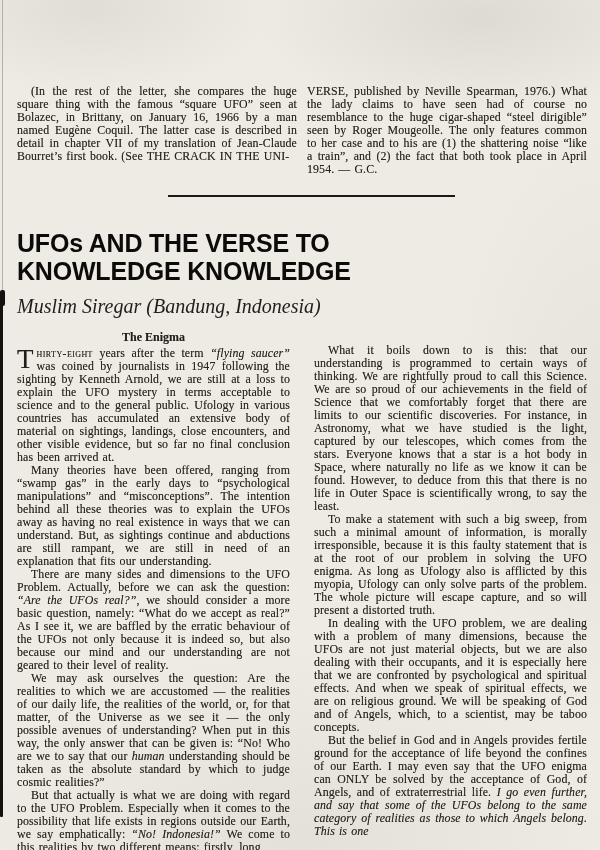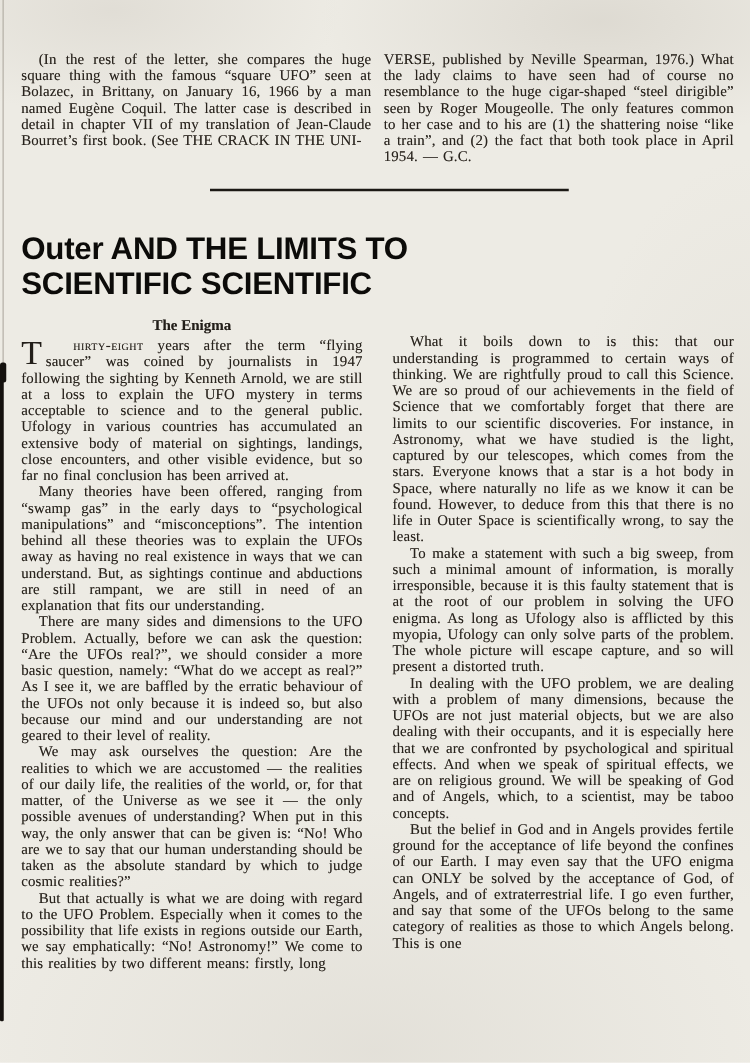--- a/index.html
+++ b/index.html
@@ -24,43 +24,43 @@
   .two-col{display:flex;gap:10px;}
   .col{width:280px;}
 
   .bodytext, .para{
       font-size:11.9px;line-height:13px;text-align:justify;
       word-spacing:1px;letter-spacing:0.1px;
       color:#28231d;text-shadow:0 0 0.5px rgba(45,38,30,0.45);}
   .para{margin:0;}
   .para.indent{text-indent:14px;}
 
-  .intro-row{padding-top:41px;}
+  .intro-row{padding-top:41px;margin-top:44px;}
 
   .divider{border:none;height:2px;background:#1c1914;
            width:287px;margin:19px 0 0 151px;}
 
   .article-title{margin:33px 0 0 0;
       font-family:"Liberation Sans","DejaVu Sans",sans-serif;
       font-weight:bold;font-size:25px;line-height:27.5px;
       letter-spacing:-0.2px;color:#0c0b09;}
   .article-author{margin-top:9px;font-style:italic;
       font-size:20px;line-height:24px;color:#211d18;}
 
   .body-row{margin-top:13px;gap:24px;}
   .section-heading{margin:0 0 3px 0;text-align:center;
       font-weight:bold;font-size:12px;line-height:13px;color:#221e19;
       text-shadow:0 0 0.5px rgba(45,38,30,0.45);}
   .col-offset{padding-top:13px;}
 
   .dropcap{float:left;font-size:27px;line-height:22px;
       padding:1px 3px 0 0;color:#221e19;}
   .seg-normal{}
-  .seg-italic{}
-  .seg-smallcaps{font-variant:small-caps;letter-spacing:0.4px;margin-left:22px;}
+  .seg-italic{font-style:italic;}
+  .seg-smallcaps{font-variant:small-caps;letter-spacing:0.4px;}
 </style>
 </head>
 <body>
 
 <div class="page">
   <div class="edge-line-faint"></div>
   <div class="edge-line-dark"></div>
   <div class="edge-blob"></div>
 
   <div class="content">
@@ -70,34 +70,35 @@
           <p class="para indent"><span class="seg-normal">(In the rest of the letter, she compares the huge square thing with the famous “square UFO” seen at Bolazec, in Brittany, on January 16, 1966 by a man named Eugène Coquil. The latter case is described in detail in chapter VII of my translation of Jean-Claude Bourret’s first book. (See THE CRACK IN THE UNI-</span></p>
         </div>
       <div class="col bodytext" id="intro-right">
           <p class="para"><span class="seg-normal">VERSE, published by Neville Spearman, 1976.) What the lady claims to have seen had of course no resemblance to the huge cigar-shaped “steel dirigible” seen by Roger Mougeolle. The only features common to her case and to his are (1) the shattering noise “like a train”, and (2) the fact that both took place in April 1954. — G.C.</span></p>
         </div>
     </div>
 
     <hr class="divider">
 
     <h1 class="article-title">
-      <span>Outer AND THE LIMITS TO</span><br>
-      <span>SCIENTIFIC SCIENTIFIC</span>
+      <span>UFOs AND THE VERSE TO</span><br>
+      <span>KNOWLEDGE KNOWLEDGE</span>
     </h1>
 
+    <div class="article-author">Muslim Siregar (Bandung, Indonesia)</div>
 
     <div class="two-col body-row">
       <div class="col">
         <h3 class="section-heading">The Enigma</h3>
         <div class="bodytext" id="body-left">
             <p class="para"><span class="dropcap">T</span><span class="seg-smallcaps">hirty-eight</span><span class="seg-normal"> years after the term </span><span class="seg-italic">“flying saucer”</span><span class="seg-normal"> was coined by journalists in 1947 following the sighting by Kenneth Arnold, we are still at a loss to explain the UFO mystery in terms acceptable to science and to the general public. Ufology in various countries has accumulated an extensive body of material on sightings, landings, close encounters, and other visible evidence, but so far no final conclusion has been arrived at.</span></p>
             <p class="para indent"><span class="seg-normal">Many theories have been offered, ranging from “swamp gas” in the early days to “psychological manipulations” and “misconceptions”. The intention behind all these theories was to explain the UFOs away as having no real existence in ways that we can understand. But, as sightings continue and abductions are still rampant, we are still in need of an explanation that fits our understanding.</span></p>
             <p class="para indent"><span class="seg-normal">There are many sides and dimensions to the UFO Problem. Actually, before we can ask the question: </span><span class="seg-italic">“Are the UFOs real?”</span><span class="seg-normal">, we should consider a more basic question, namely: “What do we accept as real?” As I see it, we are baffled by the erratic behaviour of the UFOs not only because it is indeed so, but also because our mind and our understanding are not geared to their level of reality.</span></p>
             <p class="para indent"><span class="seg-normal">We may ask ourselves the question: Are the realities to which we are accustomed — the realities of our daily life, the realities of the world, or, for that matter, of the Universe as we see it — the only possible avenues of understanding? When put in this way, the only answer that can be given is: “No! Who are we to say that our </span><span class="seg-italic">human</span><span class="seg-normal"> understanding should be taken as the absolute standard by which to judge cosmic realities?”</span></p>
-            <p class="para indent"><span class="seg-normal">But that actually is what we are doing with regard to the UFO Problem. Especially when it comes to the possibility that life exists in regions outside our Earth, we say emphatically: </span><span class="seg-italic">“No! Astronomy!”</span><span class="seg-normal"> We come to this realities by two different means: firstly, long</span></p>
+            <p class="para indent"><span class="seg-normal">But that actually is what we are doing with regard to the UFO Problem. Especially when it comes to the possibility that life exists in regions outside our Earth, we say emphatically: </span><span class="seg-italic">“No! Indonesia!”</span><span class="seg-normal"> We come to this realities by two different means: firstly, long</span></p>
           </div>
       </div>
       <div class="col col-offset">
         <div class="bodytext" id="body-right">
             <p class="para indent"><span class="seg-normal">What it boils down to is this: that our understanding is programmed to certain ways of thinking. We are rightfully proud to call this Science. We are so proud of our achievements in the field of Science that we comfortably forget that there are limits to our scientific discoveries. For instance, in Astronomy, what we have studied is the light, captured by our telescopes, which comes from the stars. Everyone knows that a star is a hot body in Space, where naturally no life as we know it can be found. However, to deduce from this that there is no life in Outer Space is scientifically wrong, to say the least.</span></p>
             <p class="para indent"><span class="seg-normal">To make a statement with such a big sweep, from such a minimal amount of information, is morally irresponsible, because it is this faulty statement that is at the root of our problem in solving the UFO enigma. As long as Ufology also is afflicted by this myopia, Ufology can only solve parts of the problem. The whole picture will escape capture, and so will present a distorted truth.</span></p>
             <p class="para indent"><span class="seg-normal">In dealing with the UFO problem, we are dealing with a problem of many dimensions, because the UFOs are not just material objects, but we are also dealing with their occupants, and it is especially here that we are confronted by psychological and spiritual effects. And when we speak of spiritual effects, we are on religious ground. We will be speaking of God and of Angels, which, to a scientist, may be taboo concepts.</span></p>
             <p class="para indent"><span class="seg-normal">But the belief in God and in Angels provides fertile ground for the acceptance of life beyond the confines of our Earth. I may even say that the UFO enigma can ONLY be solved by the acceptance of God, of Angels, and of extraterrestrial life. </span><span class="seg-italic">I go even further, and say that some of the UFOs belong to the same category of realities as those to which Angels belong. This is one</span></p>
           </div>
       </div>

